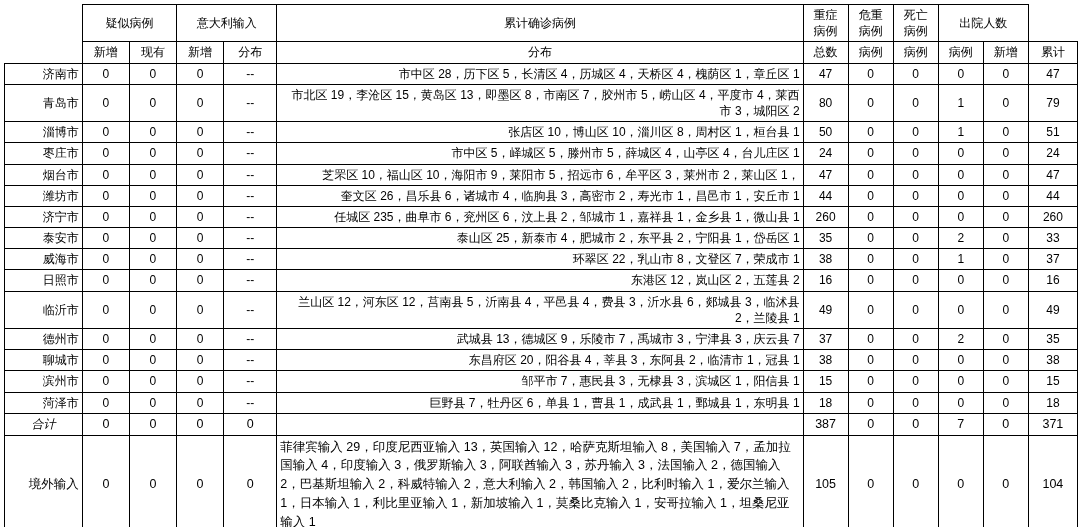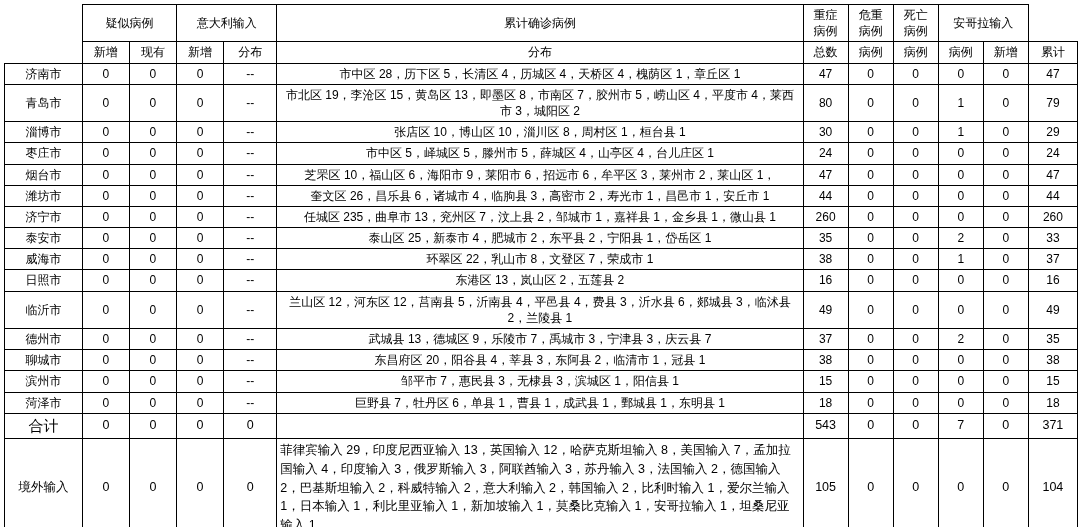--- a/index.html
+++ b/index.html
@@ -35,40 +35,41 @@
   }
   .blank-corner {
     border: none !important;
   }
   th.hdr {
     text-align: center;
     font-weight: normal;
     font-size: 12.5px;
   }
   td.city {
-    text-align: center;
+    text-align: right;
     white-space: nowrap;
     font-size: 12.5px;
   }
   td.num {
     text-align: center;
     font-size: 12.5px;
   }
   td.dist {
-    text-align: center;
+    text-align: right;
     font-size: 12px;
     padding-left: 5px;
     padding-right: 5px;
   }
   tr.total td {
     text-align: center;
     font-size: 12.5px;
   }
   tr.total td.city {
-    font-size: 15px;
+    font-size: 12px;
+    font-style: italic;
   }
   tr.total td.dist {
     text-align: left;
   }
   tr.imported td {
     font-size: 12.5px;
   }
   tr.imported td.dist {
     text-align: left;
     line-height: 1.5;
@@ -117,21 +118,21 @@
           <div>病例</div>
         </th>
         <th class="hdr" rowspan="1">
           <div>危重</div>
           <div>病例</div>
         </th>
         <th class="hdr" rowspan="1">
           <div>死亡</div>
           <div>病例</div>
         </th>
-        <th class="hdr" colspan="2">安哥拉输入</th>
+        <th class="hdr" colspan="2">出院人数</th>
       </tr>
       <tr>
         <th class="hdr">新增</th>
         <th class="hdr">现有</th>
         <th class="hdr">新增</th>
         <th class="hdr">分布</th>
         <th class="hdr">分布</th>
         <th class="hdr">总数</th>
         <th class="hdr">病例</th>
         <th class="hdr">病例</th>
@@ -169,26 +170,26 @@
           <td class="num">0</td>
           <td class="num">79</td>
         </tr>
         <tr>
           <td class="city">淄博市</td>
           <td class="num">0</td>
           <td class="num">0</td>
           <td class="num">0</td>
           <td class="num">--</td>
           <td class="dist">张店区 10，博山区 10，淄川区 8，周村区 1，桓台县 1</td>
-          <td class="num">30</td>
+          <td class="num">50</td>
           <td class="num">0</td>
           <td class="num">0</td>
           <td class="num">1</td>
           <td class="num">0</td>
-          <td class="num">29</td>
+          <td class="num">51</td>
         </tr>
         <tr>
           <td class="city">枣庄市</td>
           <td class="num">0</td>
           <td class="num">0</td>
           <td class="num">0</td>
           <td class="num">--</td>
           <td class="dist">市中区 5，峄城区 5，滕州市 5，薛城区 4，山亭区 4，台儿庄区 1</td>
           <td class="num">24</td>
           <td class="num">0</td>
@@ -196,21 +197,21 @@
           <td class="num">0</td>
           <td class="num">0</td>
           <td class="num">24</td>
         </tr>
         <tr>
           <td class="city">烟台市</td>
           <td class="num">0</td>
           <td class="num">0</td>
           <td class="num">0</td>
           <td class="num">--</td>
-          <td class="dist">芝罘区 10，福山区 6，海阳市 9，莱阳市 6，招远市 6，牟平区 3，莱州市 2，莱山区 1，</td>
+          <td class="dist">芝罘区 10，福山区 10，海阳市 9，莱阳市 5，招远市 6，牟平区 3，莱州市 2，莱山区 1，</td>
           <td class="num">47</td>
           <td class="num">0</td>
           <td class="num">0</td>
           <td class="num">0</td>
           <td class="num">0</td>
           <td class="num">47</td>
         </tr>
         <tr>
           <td class="city">潍坊市</td>
           <td class="num">0</td>
@@ -224,21 +225,21 @@
           <td class="num">0</td>
           <td class="num">0</td>
           <td class="num">44</td>
         </tr>
         <tr>
           <td class="city">济宁市</td>
           <td class="num">0</td>
           <td class="num">0</td>
           <td class="num">0</td>
           <td class="num">--</td>
-          <td class="dist">任城区 235，曲阜市 13，兖州区 7，汶上县 2，邹城市 1，嘉祥县 1，金乡县 1，微山县 1</td>
+          <td class="dist">任城区 235，曲阜市 6，兖州区 6，汶上县 2，邹城市 1，嘉祥县 1，金乡县 1，微山县 1</td>
           <td class="num">260</td>
           <td class="num">0</td>
           <td class="num">0</td>
           <td class="num">0</td>
           <td class="num">0</td>
           <td class="num">260</td>
         </tr>
         <tr>
           <td class="city">泰安市</td>
           <td class="num">0</td>
@@ -266,21 +267,21 @@
           <td class="num">1</td>
           <td class="num">0</td>
           <td class="num">37</td>
         </tr>
         <tr>
           <td class="city">日照市</td>
           <td class="num">0</td>
           <td class="num">0</td>
           <td class="num">0</td>
           <td class="num">--</td>
-          <td class="dist">东港区 13，岚山区 2，五莲县 2</td>
+          <td class="dist">东港区 12，岚山区 2，五莲县 2</td>
           <td class="num">16</td>
           <td class="num">0</td>
           <td class="num">0</td>
           <td class="num">0</td>
           <td class="num">0</td>
           <td class="num">16</td>
         </tr>
         <tr>
           <td class="city">临沂市</td>
           <td class="num">0</td>
@@ -351,21 +352,21 @@
           <td class="num">0</td>
           <td class="num">18</td>
         </tr>
         <tr class="total">
           <td class="city">合计</td>
           <td class="num">0</td>
           <td class="num">0</td>
           <td class="num">0</td>
           <td class="num">0</td>
           <td class="dist"></td>
-          <td class="num">543</td>
+          <td class="num">387</td>
           <td class="num">0</td>
           <td class="num">0</td>
           <td class="num">7</td>
           <td class="num">0</td>
           <td class="num">371</td>
         </tr>
         <tr class="imported">
           <td class="city">境外输入</td>
           <td class="num">0</td>
           <td class="num">0</td>

